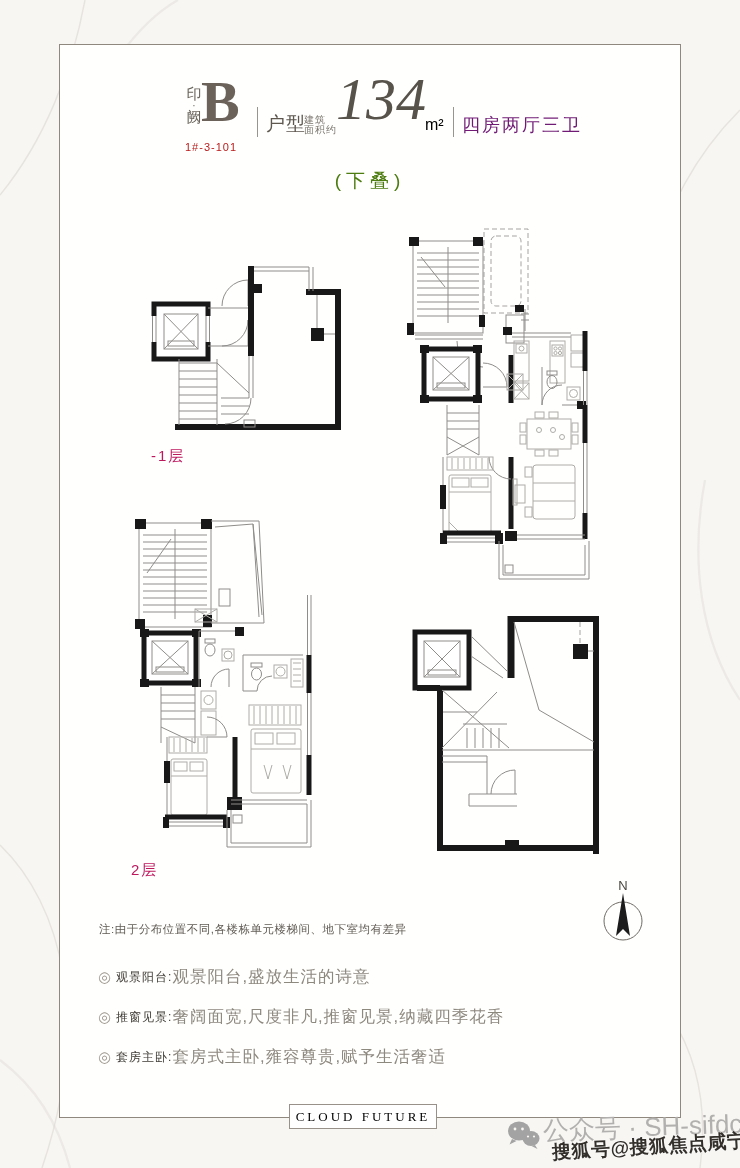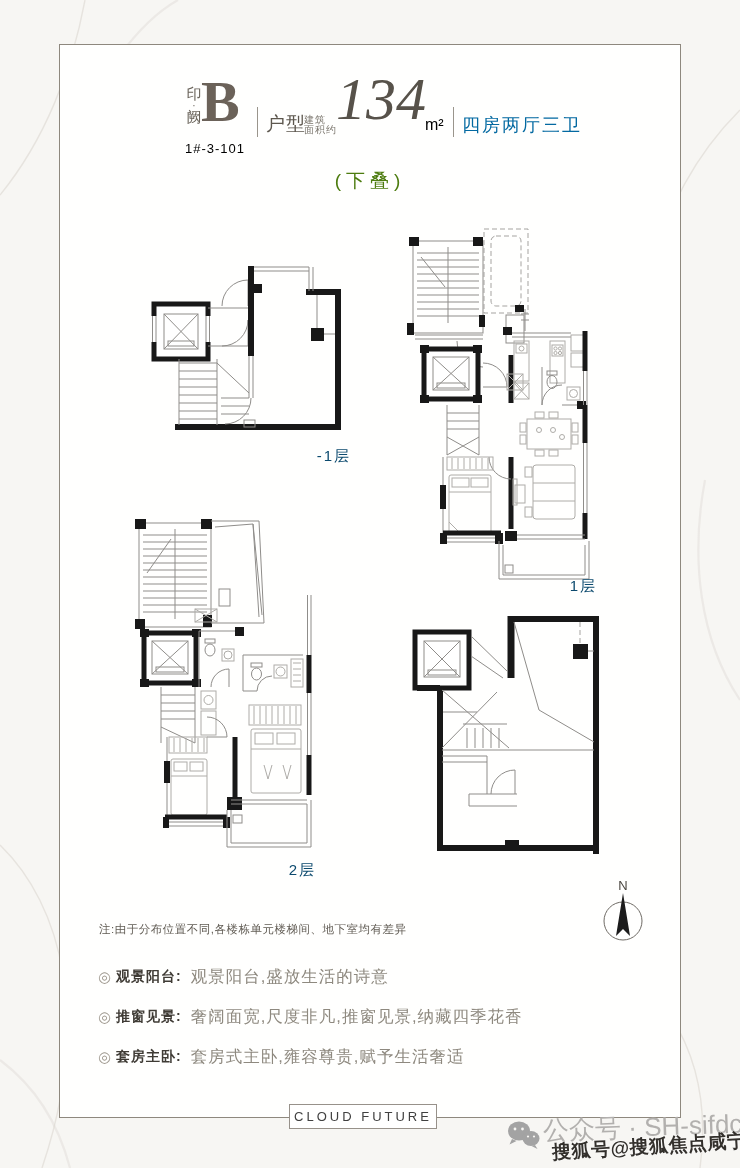--- a/index.html
+++ b/index.html
@@ -18,53 +18,53 @@
   
   .frame{
     position:absolute;left:59px;top:44px;width:622px;height:1074px;
     border:1.5px solid #8e887e;background:#fffffe;box-sizing:border-box;
   }
 
   
   .brand-col{left:124px;top:41px;width:20px;text-align:center;color:#6b655c;line-height:16px;font-size:15px;}
   .brand-dot{font-size:10px;line-height:7px;display:block;}
   .unit-letter{left:141px;top:28px;font-family:"Liberation Serif",serif;font-weight:bold;font-size:58px;line-height:58px;color:#6b6259;}
-  .unit-code{left:125px;top:96px;font-size:13px;letter-spacing:1px;color:#000000;}
+  .unit-code{left:125px;top:96px;font-size:11px;letter-spacing:1px;color:#b91c1c;}
   .vdiv{width:1px;background:#9a958c;}
   .type-label{left:206px;top:66px;font-size:19px;letter-spacing:1px;color:#5d574e;}
   .area-prefix{left:244px;top:70px;font-size:10px;line-height:10px;color:#7a756c;letter-spacing:1px;}
   .area-value{left:276px;top:24px;font-family:"Liberation Serif",serif;font-size:60px;line-height:60px;color:#57524a;font-style:italic;}
   .area-unit{left:365px;top:71px;font-size:16px;color:#000000;}
-  .rooms{left:402px;top:68px;font-size:18px;letter-spacing:2px;color:#0369a1;}
+  .rooms{left:402px;top:68px;font-size:18px;letter-spacing:2px;color:#701a75;}
   .subtitle{left:0;top:123px;width:100%;text-align:center;font-size:19px;letter-spacing:5px;color:#4d7c0f;}
 
   
-  .plan-label{font-size:15px;color:#0c4a6e;letter-spacing:2px;text-align:right;}
+  .plan-label{font-size:15px;color:#be185d;letter-spacing:2px;text-align:left;}
   svg .sw{stroke:#181818;stroke-width:5;fill:none;}
   svg .sw6{stroke:#181818;stroke-width:6;fill:none;}
   svg .sw7{stroke:#181818;stroke-width:7;fill:none;}
   svg .tn{stroke:#8f8d8a;stroke-width:1;fill:none;}
   svg .tn2{stroke:#aeaca8;stroke-width:1;fill:none;}
   svg .dsh{stroke:#a5a3a0;stroke-width:1;fill:none;stroke-dasharray:5 3;}
   svg .blk{fill:#181818;stroke:none;}
   svg .box{stroke:#181818;stroke-width:5;fill:#fff;}
 
   
   .note{left:39px;top:877px;font-size:11.5px;color:#615c54;letter-spacing:.5px;text-align:center;}
   .features{left:38px;top:912px;}
   .feat-row{height:40px;display:flex;align-items:center;}
   .feat-bullet{color:#a09a90;font-size:15px;margin-right:5px;}
-  .feat-label{font-weight:bold;font-size:14px;color:#3f3b35;letter-spacing:1px;}
-  .feat-text{font-size:16.5px;color:#8e897f;margin-left:9px;letter-spacing:1px;}
+  .feat-label{font-weight:normal;font-size:12px;color:#3f3b35;letter-spacing:1px;}
+  .feat-text{font-size:16.5px;color:#8e897f;letter-spacing:1px;}
 
   
   .cloud-box{
     left:229px;top:1059px;width:146px;height:23px;border:1px solid #97918a;background:#fff;
     display:flex;align-items:center;justify-content:center;
-    font-family:Liberation Sans, sans-serif;font-size:13px;letter-spacing:3px;color:#404040;
+    font-family:Liberation Serif, serif;font-size:13px;letter-spacing:3px;color:#000000;
   }
   .gz-label{left:543px;top:1110px;font-size:26px;color:#b2b0ae;white-space:nowrap;transform:rotate(-2deg);}
   .sohu-watermark{
     left:552px;top:1133px;font-size:19px;font-weight:bold;color:#33302c;white-space:nowrap;
     transform:rotate(-3.5deg);letter-spacing:.5px;
     text-shadow:0 0 2px #ffffff,0 0 1px #ffffff;
   }
   .compass-n{font-size:13px;fill:#4a463f;font-family:"Liberation Sans",sans-serif;text-anchor:middle;}
 </style>
 </head>
@@ -286,21 +286,20 @@
     </g>
     <g>
       <line class="tn" x1="104" y1="308" x2="178" y2="308"></line>
         <line class="tn" x1="104" y1="312" x2="178" y2="312"></line>
       <rect class="blk" x="98" y="304" width="12" height="10"></rect>
       <path class="tn" d="M92 314 V352 H182 V314"></path>
       <path class="tn" d="M96 318 V348 H178 V318"></path>
       <rect class="tn" x="98" y="338" width="8" height="8"></rect>
     </g>
   </svg>
-  <div class="abs plan-label" style="left:347px;top:532px;width:190px;">1层</div>
 
   <svg class="abs" style="left:71px;top:470px;" width="185" height="345" viewBox="0 0 185 345">
     <g>
       <rect class="tn" x="8" y="8" width="72" height="104"></rect>
       <rect class="blk" x="4" y="4" width="11" height="10"></rect>
         <rect class="blk" x="70" y="4" width="11" height="10"></rect>
       <rect class="blk" x="4" y="104" width="10" height="10"></rect>
         <rect class="blk" x="72" y="100" width="9" height="12"></rect>
       <path class="tn" d="M12 20 H76 M12 27 H76 M12 34 H76 M12 41 H76 M12 48 H76 M12 55 H76 M12 62 H76 M12 69 H76 M12 76 H76 M12 83 H76 M12 90 H76 M12 97 H76"></path>
       <line class="tn" x1="44" y1="14" x2="44" y2="104"></line>

